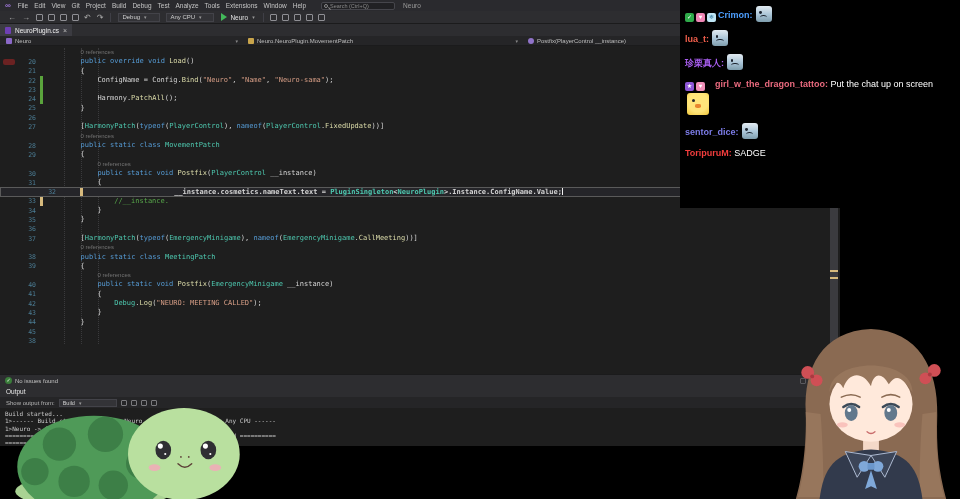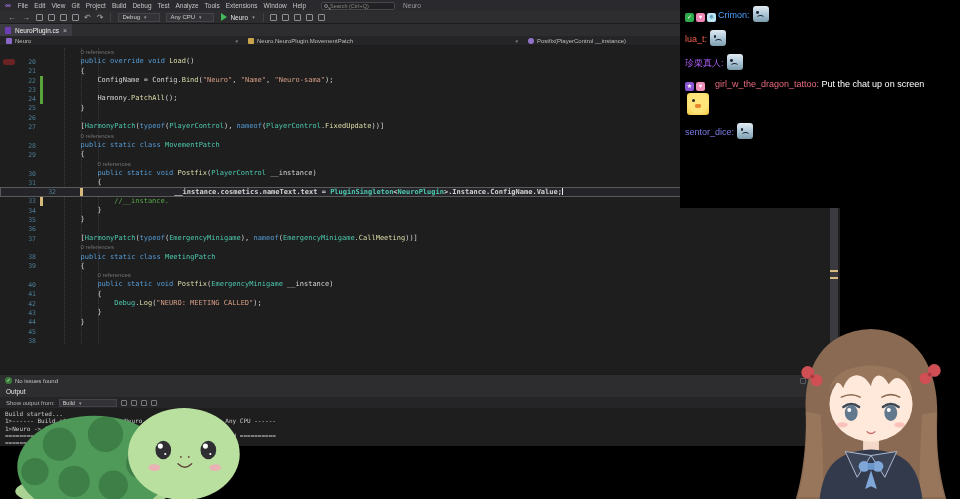--- a/index.html
+++ b/index.html
@@ -90,21 +90,21 @@
              padding-left:6px; gap:4px; }
   .out-drop { height:8px; width:58px; background:#333337; border:1px solid #434349; display:flex; align-items:center;
               font-size:5.5px; color:#d0d0d0; padding:0 3px; }
   .out-ic { width:6px; height:6px; border:1px solid #7a7a7e; border-radius:1px; }
   .out-body { padding:2px 5px; font:6px/7.3px "DejaVu Sans Mono", monospace; color:#c8c8c8; white-space:pre; }
 
   
   .chat { position:absolute; left:680px; top:0; width:280px; height:208px; background:#000; padding:6px 5px 0 5px; z-index:4; }
   .msg { margin-bottom:8px; font-size:9px; color:#fff; }
   .msg-line { line-height:13px; }
-  .chat-user { font-weight:normal; }
+  .chat-user { font-weight:bold; }
   .badge { display:inline-block; width:9px; height:9px; border-radius:2px; margin-right:2px; vertical-align:-1px;
            font-size:6px; line-height:9px; text-align:center; color:#fff; }
   .badge-green{background:#2faa4a}.badge-gift{background:#ef86b5}.badge-ice{background:#bfe6f5;color:#3a7da0}
   .badge-purple{background:#8d56d6}.badge-pink{background:#f08fb8}
   .emote { display:inline-block; width:16px; height:16px; border-radius:3px; vertical-align:-4px; position:relative; margin-left:3px; }
   .emote-big { width:22px; height:22px; margin-left:2px; margin-top:2px; }
   .emote-sadge { background:linear-gradient(180deg,#e3ecf2 0%,#a9c4d6 55%,#7e9dad 100%); }
   .emote-sadge::before { content:""; position:absolute; left:22%; top:30%; width:18%; height:18%; border-radius:50%;
                          background:#1d2530; box-shadow:180% 0 0 #1d2530; }
   .emote-sadge::after { content:""; position:absolute; left:28%; bottom:14%; width:44%; height:26%;
@@ -465,20 +465,23 @@
       </div>
       <div class="msg">
         <div class="msg-line"><span class="chat-user" style="color: rgb(169, 94, 240);">珍栗真人:</span><span class="emote emote-sadge"></span></div>
       </div>
       <div class="msg">
         <div class="msg-line"><span class="badge badge-purple">★</span><span class="badge badge-pink">♥</span><span class="chat-user" style="color: rgb(233, 106, 126); padding-left: 8px;">girl_w_the_dragon_tattoo:</span><span class="chat-text"> Put the chat up on screen</span></div>
         <div class="msg-line"><span class="emote emote-duck emote-big"></span></div>
       </div>
       <div class="msg">
         <div class="msg-line"><span class="chat-user" style="color: rgb(124, 124, 232);">sentor_dice:</span><span class="emote emote-sadge"></span></div>
+      </div>
+      <div class="msg">
+        <div class="msg-line"><span class="chat-user" style="color: rgb(242, 61, 61);">ToripuruM:</span><span class="chat-text"> SADGE</span></div>
       </div>
     </div>
 
   <svg class="turtle" viewBox="0 0 230 100">
     <defs>
         <clipPath id="shellclip">
           <ellipse cx="80" cy="65" rx="78" ry="52"></ellipse>
         </clipPath>
       </defs>
     <ellipse cx="80" cy="90" rx="80" ry="18" fill="#a9d293"></ellipse>

